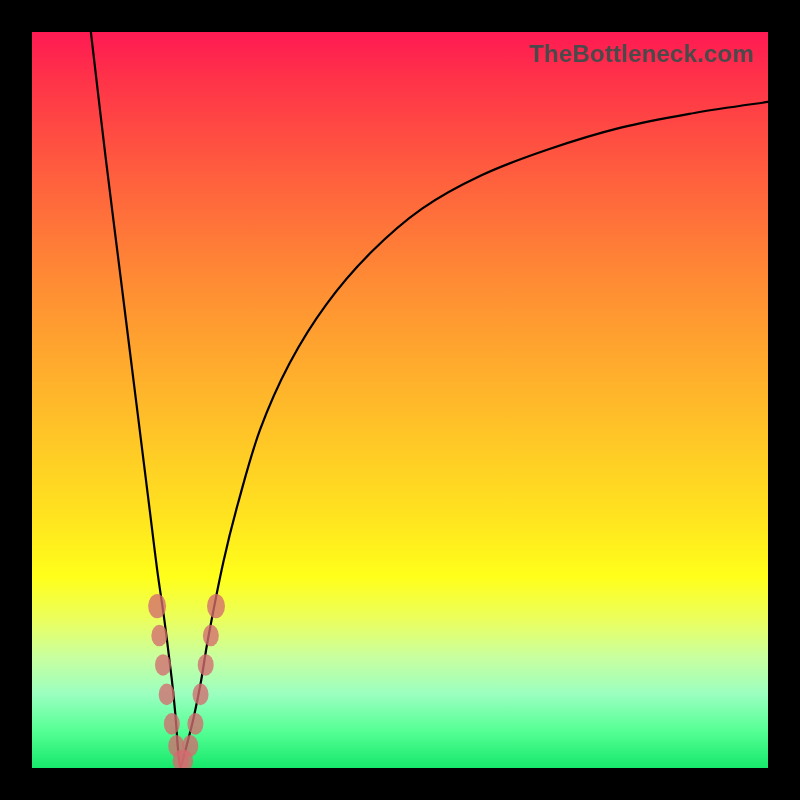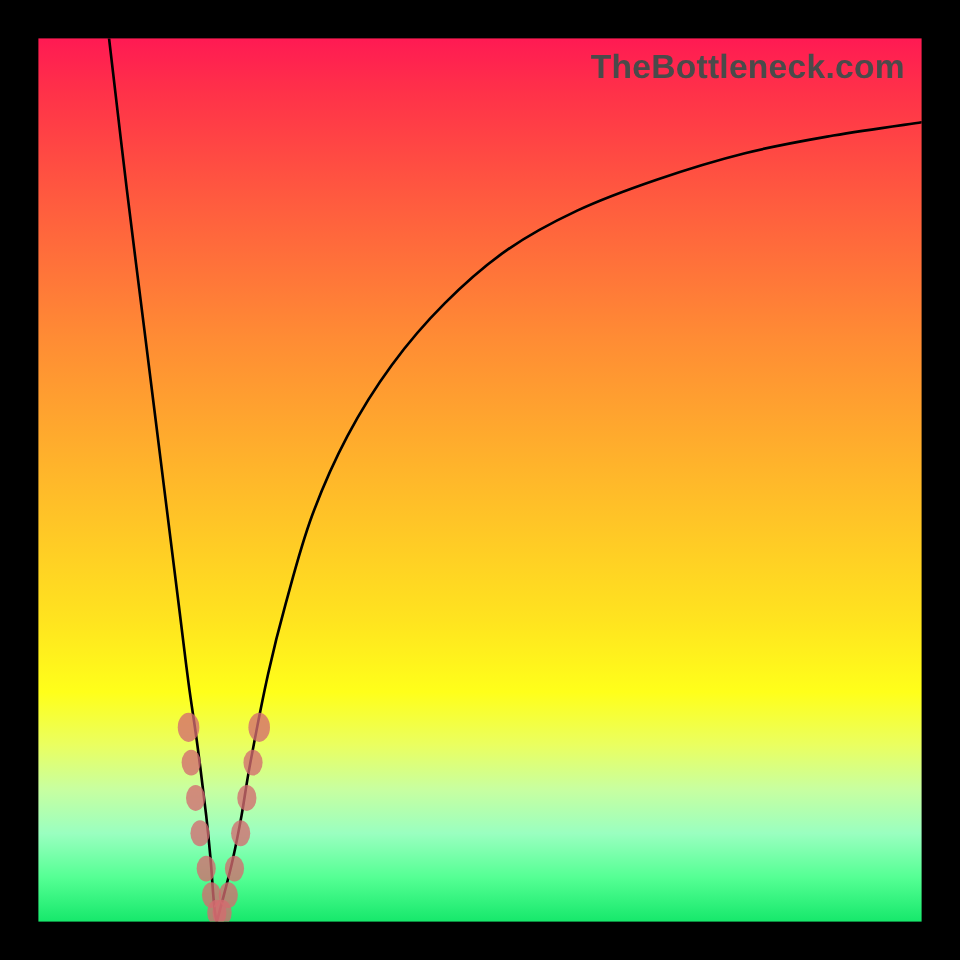--- a/index.html
+++ b/index.html
@@ -38,21 +38,21 @@
       #c8ffa0 85%,
       #9affc0 90%,
       #55ff94 95%,
       #16e86b 100%
     );
   }
   .watermark {
     position: absolute;
     top: 8px;
     right: 14px;
-    font-size: 28px;
+    font-size: 24px;
     font-weight: 600;
     color: #4a4a4a;
     letter-spacing: 0.2px;
     user-select: none;
     margin-left: 24px;
   }
   svg.curves {
     position: absolute;
     left: 0;
     top: 0;

